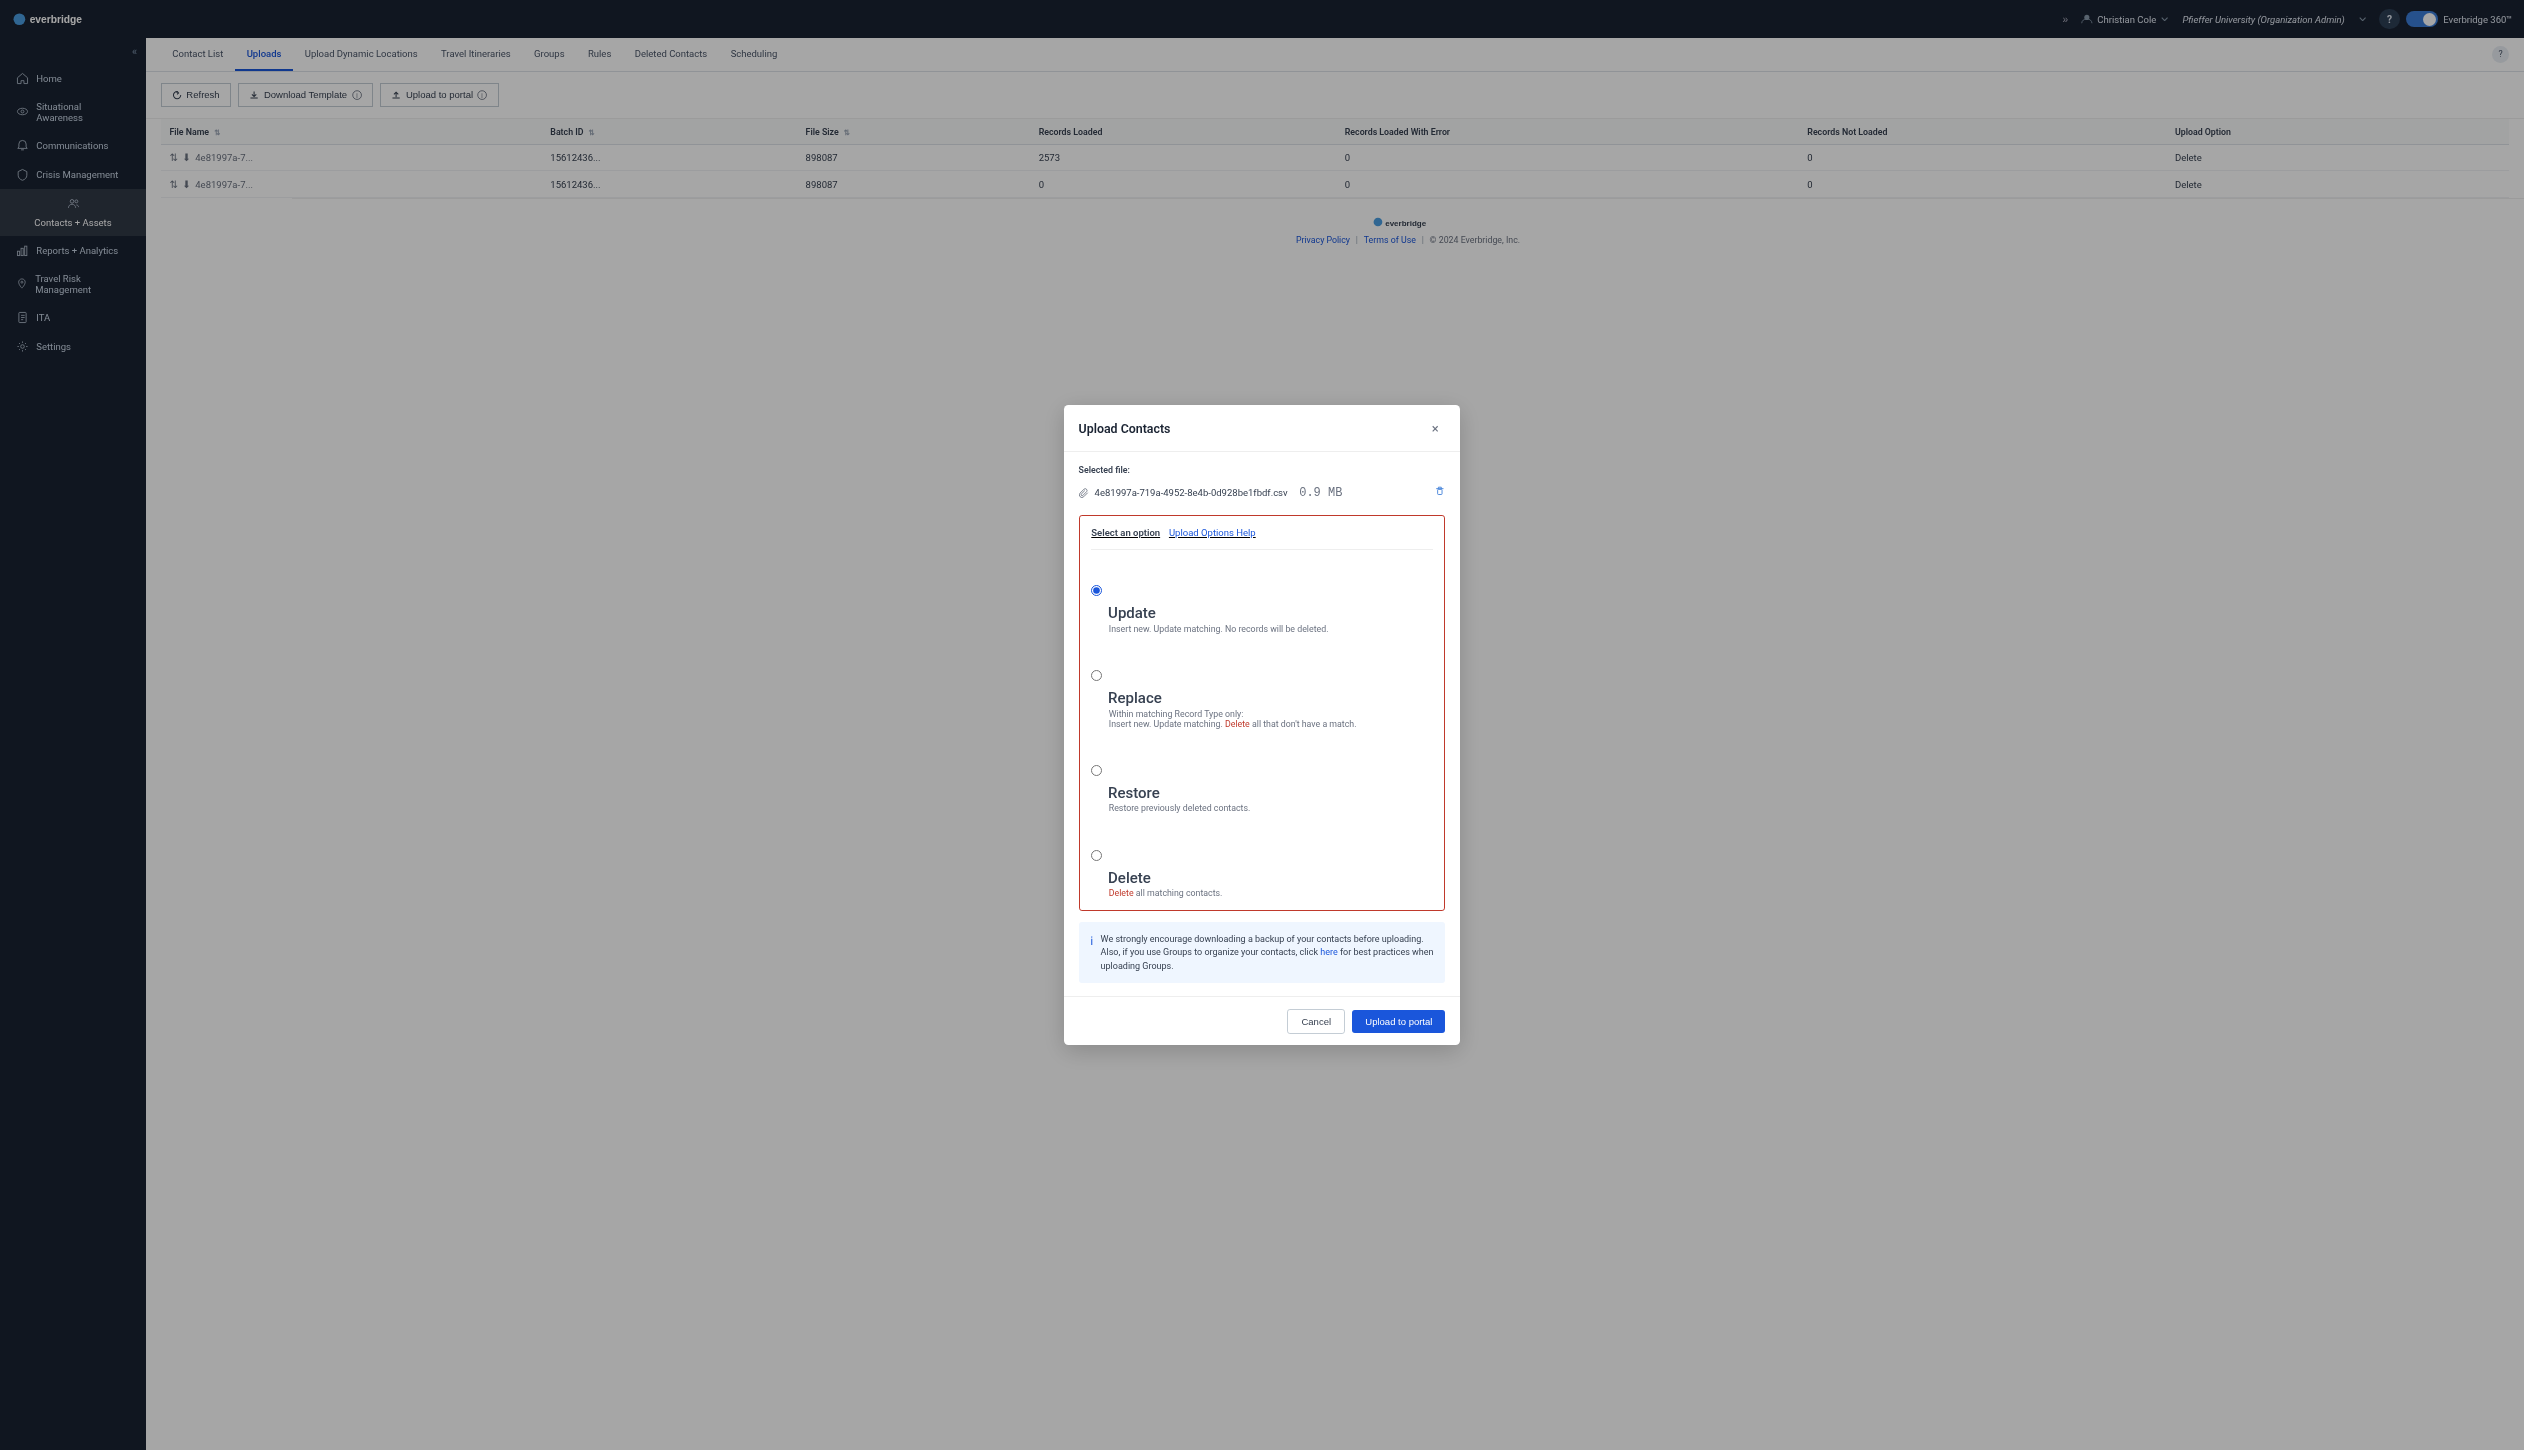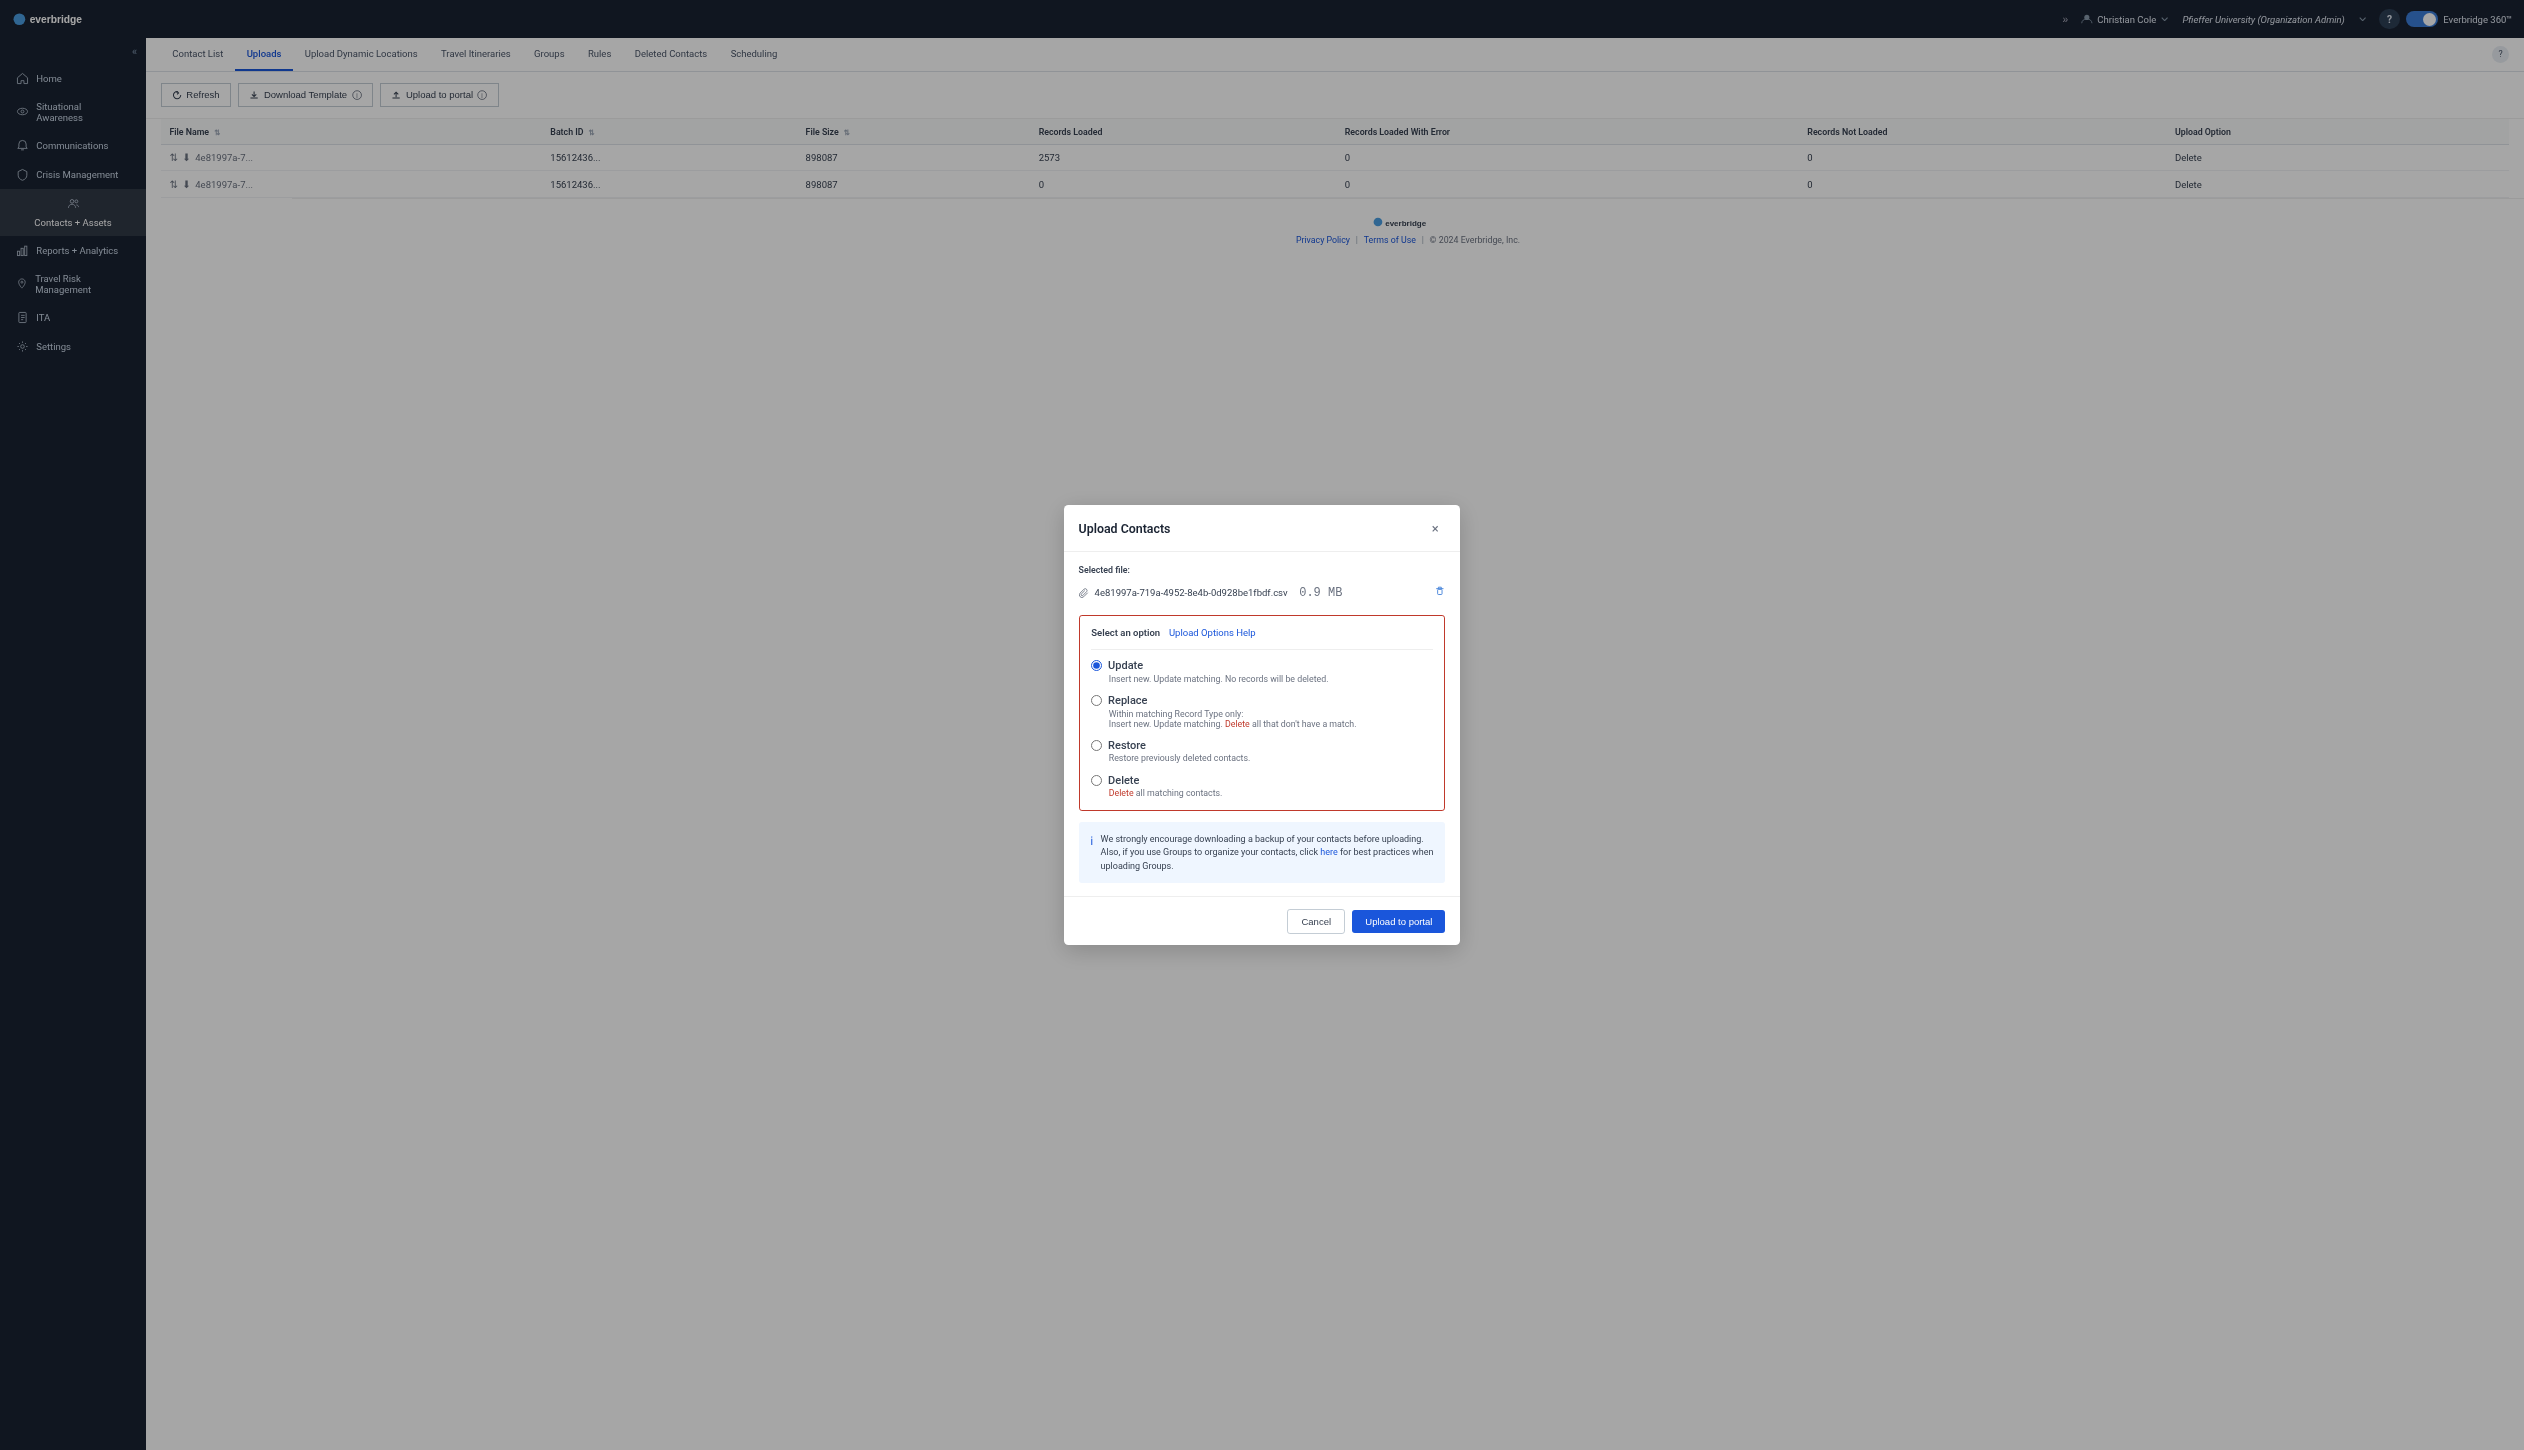--- a/index.html
+++ b/index.html
@@ -162,30 +162,30 @@
 
     
     .options-section {
       border: 1.5px solid #c0392b;
       border-radius: 2.9px;
       padding: 11.7px;
       margin-top: 10.2px;
     }
     .options-header {
       display: flex; align-items: center; gap: 8.8px;
-      margin-bottom: 10.2px; font-size: 9.5px;
+      margin-bottom: 10.2px; font-size: 9.5px; text-decoration: underline;
     }
     .options-header-label { font-weight: 600; color: #374151; }
     .options-help-link { color: #1a56db; cursor: pointer; font-size: 9.5px; }
     .options-divider { height: 0.7px; background: #eee; margin-bottom: 10.2px; }
 
     .radio-option { margin-bottom: 10.2px; }
     .radio-option:last-child { margin-bottom: 0; }
     .radio-row { display: flex; align-items: center; gap: 5.8px; }
-    .radio-label { font-size: 11px; font-weight: 500; color: #374151; cursor: pointer; }
+    .radio-label { font-size: 15px; font-weight: 500; color: #374151; cursor: pointer; margin-top: 45px; }
     .radio-desc { font-size: 8.8px; color: #6b7280; margin-top: 1.5px; margin-left: 17.5px; }
     .radio-desc .delete-text { color: #c0392b; }
     input[type="radio"] { accent-color: #1a56db; width: 11px; height: 11px; cursor: pointer; }
 
     
     .info-box {
       background: #eff6ff;
       border-radius: 2.9px;
       padding: 10.2px 11.7px;
       margin-top: 11.7px;

